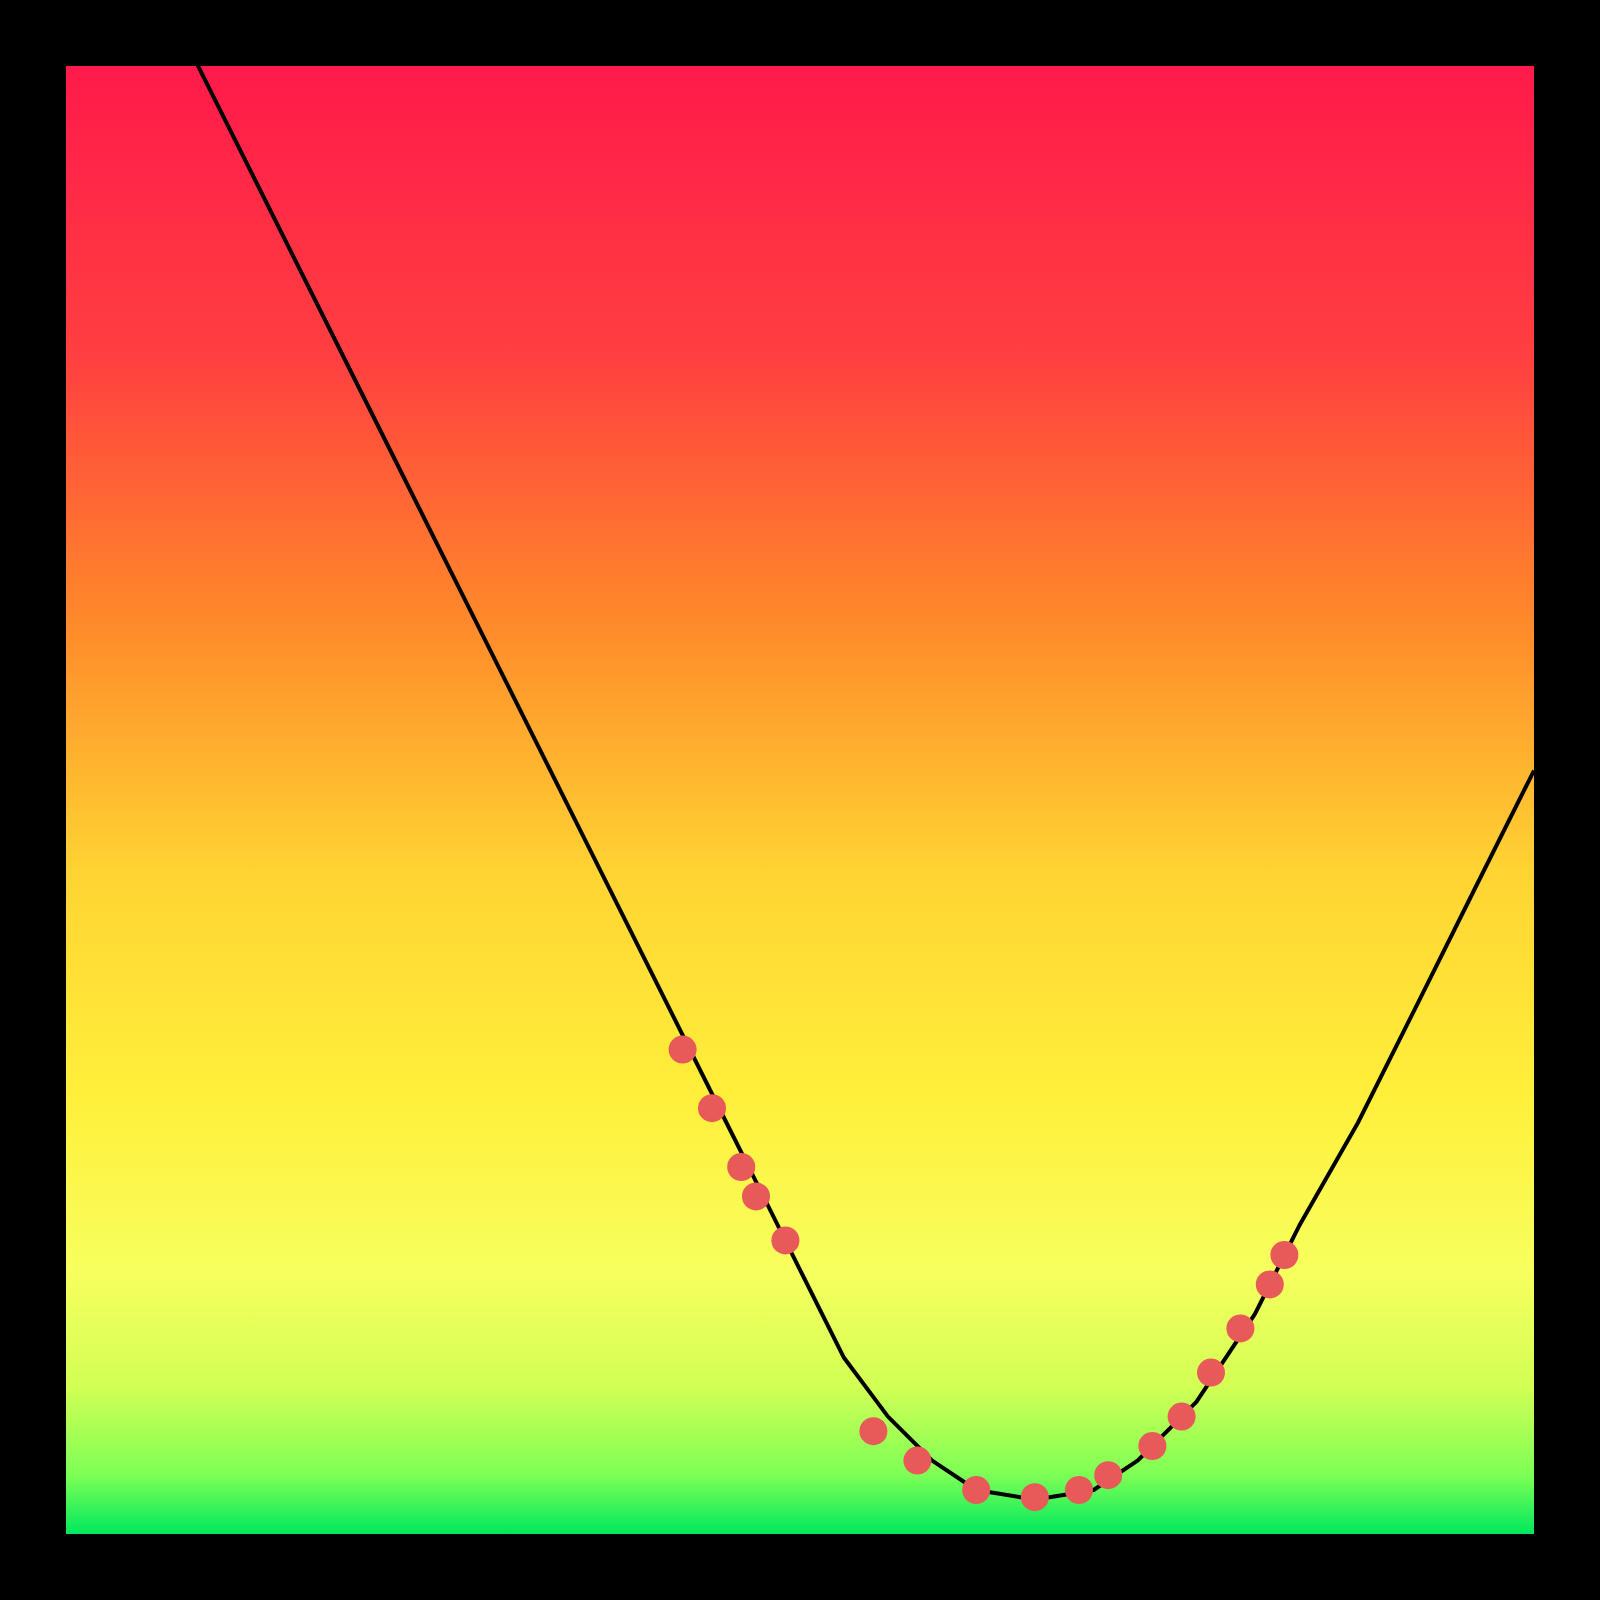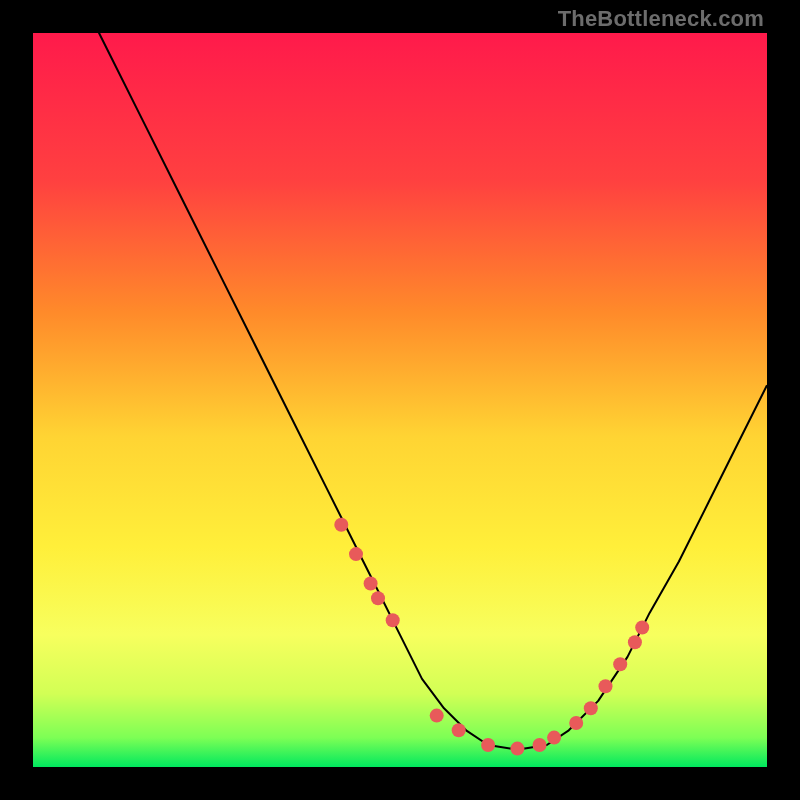--- a/index.html
+++ b/index.html
@@ -34,21 +34,20 @@
     letter-spacing: 0.2px;
     top: 6px;
     right: 36px;
     text-align: right;
   }
 </style>
 </head>
 <body>
 <div class="wrap">
 
-  <div class="watermark">TheBottleneck.com</div>
 
   <div class="plot">
     <svg class="gradient-layer" viewBox="0 0 734 734" preserveAspectRatio="none">
         <defs>
           <linearGradient id="bg-grad" x1="0" y1="0" x2="0" y2="1">
             <stop offset="0%" stop-color="#ff1a4b"></stop>
             <stop offset="20%" stop-color="#ff4040"></stop>
             <stop offset="38%" stop-color="#ff8a2a"></stop>
             <stop offset="55.00000000000001%" stop-color="#ffd433"></stop>
             <stop offset="70%" stop-color="#ffef3a"></stop>

